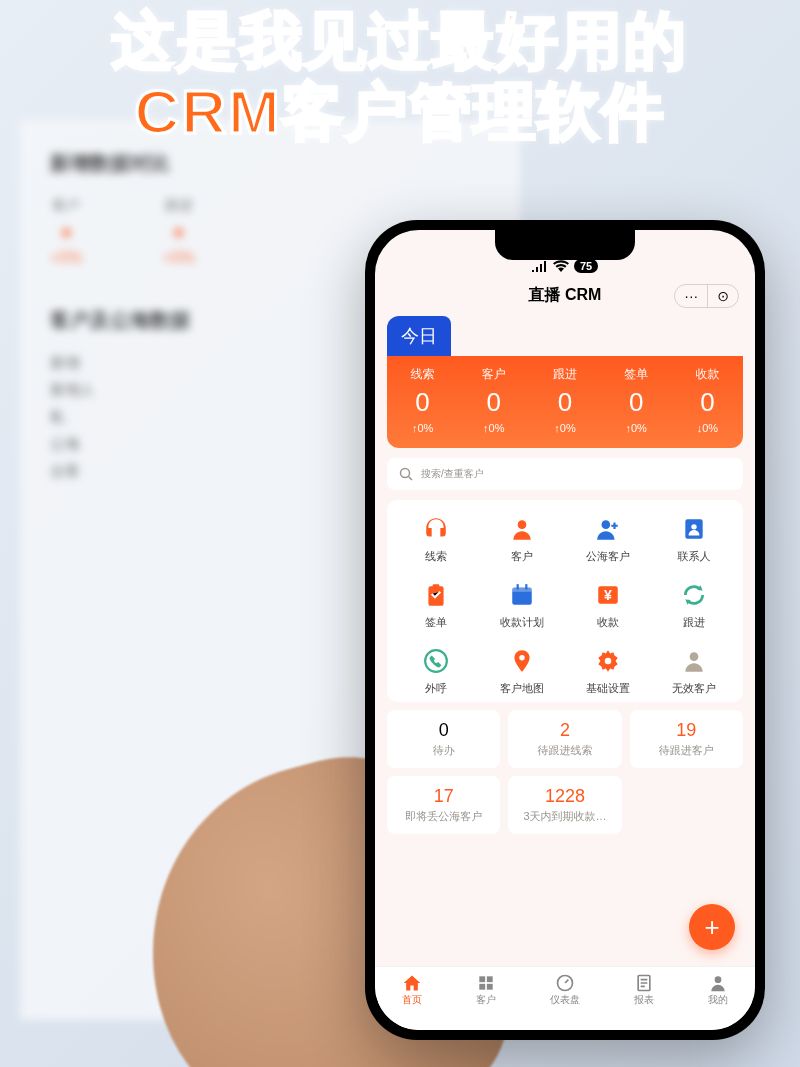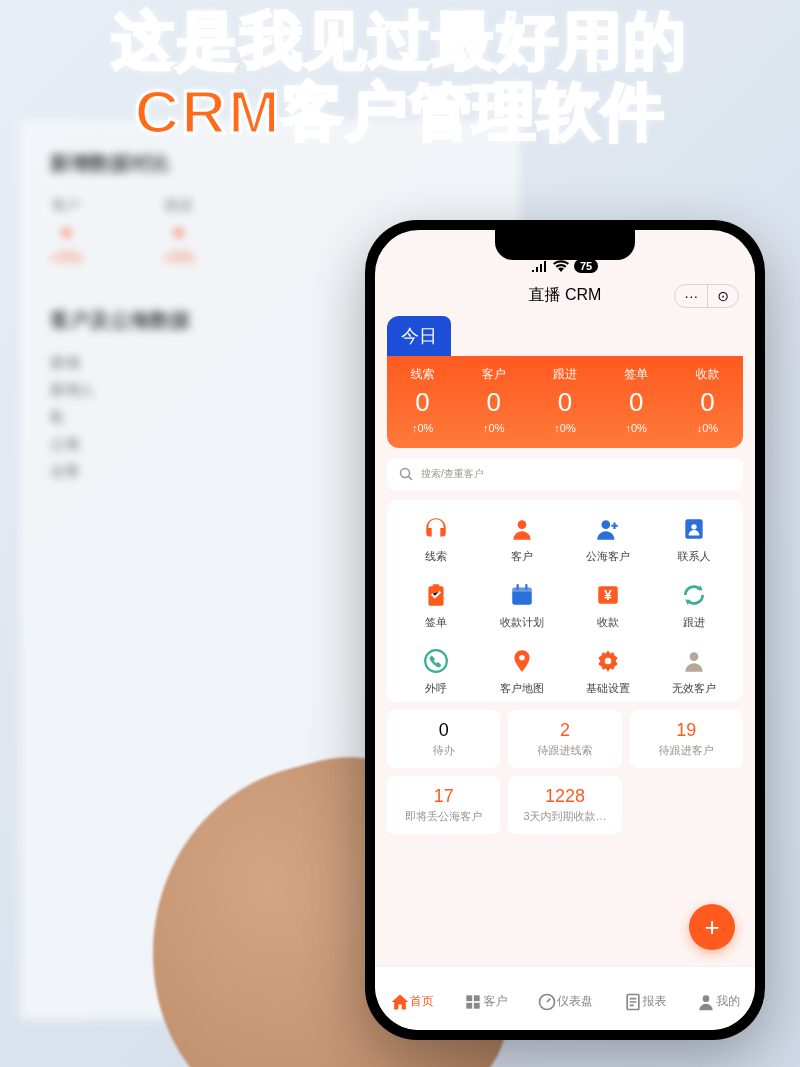--- a/index.html
+++ b/index.html
@@ -121,21 +121,21 @@
 
 .app-header {
   display: flex;
   justify-content: center;
   align-items: center;
   padding: 6px 16px 10px;
   position: relative;
 }
 .app-title {
   font-size: 16px;
-  font-weight: 400;
+  font-weight: 700;
 }
 .header-actions {
   position: absolute;
   right: 16px;
   display: flex;
   gap: 0;
   border: 1px solid rgba(0,0,0,0.15);
   border-radius: 16px;
   overflow: hidden;
 }
@@ -272,25 +272,25 @@
   right: 0;
   height: 64px;
   background: #fff;
   display: flex;
   justify-content: space-around;
   padding-top: 6px;
   border-top: 1px solid rgba(0,0,0,0.05);
 }
 .tab {
   display: flex;
-  flex-direction: row;
+  flex-direction: column;
   align-items: center;
   gap: 0;
   color: #888;
-  font-size: 12px;
+  font-size: 10px;
 }
 .tab.active { color: #ff5a1f; }
 .tab-icon { font-size: 18px; }
 
 
 .hand {
   position: absolute;
   bottom: -60px;
   left: 150px;
   width: 340px;

